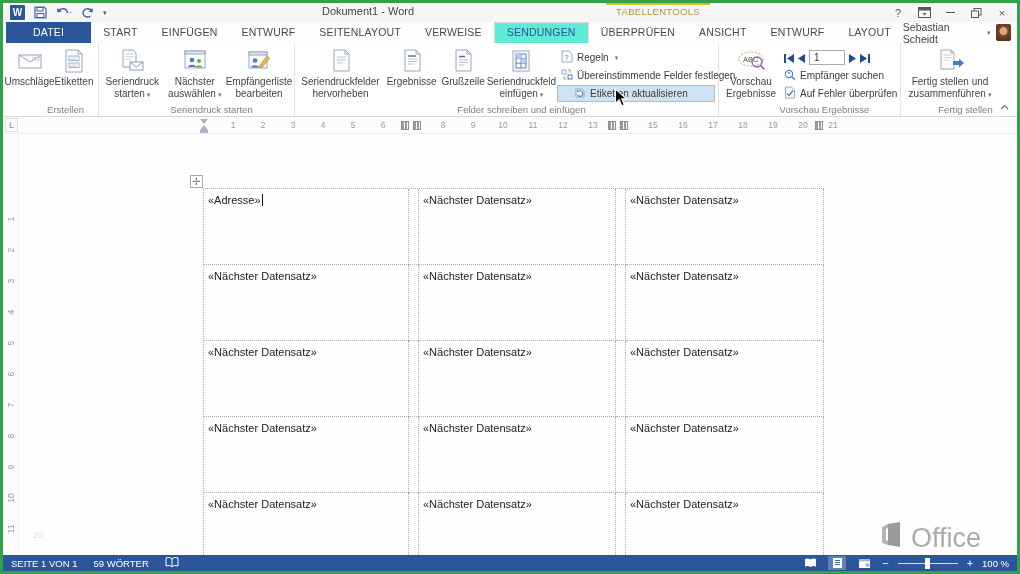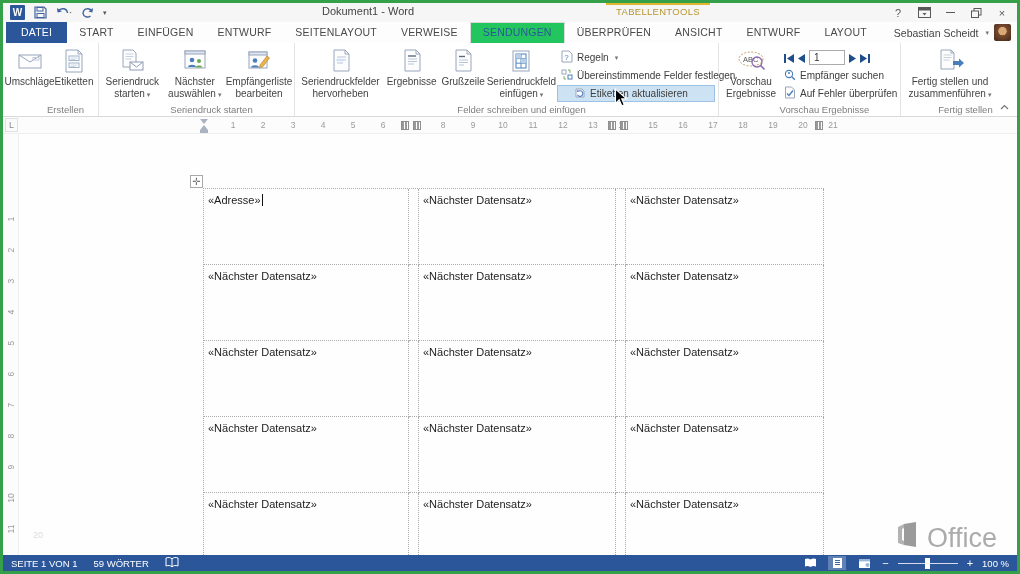--- a/index.html
+++ b/index.html
@@ -15,22 +15,22 @@
   .qat-caret { font-size:7px; color:#555; }
   .doc-title { position:absolute; left:270px; top:2px; width:190px; text-align:center; font-size:11px; color:#444; }
   .contextual { position:absolute; left:603px; top:3px; width:104px; text-align:center; font-size:9.5px; color:#b6952f; letter-spacing:.3px; }
   .win-controls { position:absolute; right:4px; top:0; height:19px; display:flex; align-items:center; gap:4px; }
   .win-btn { width:22px; height:17px; display:flex; align-items:center; justify-content:center; color:#585858; font-size:11px; }
   .min-bar { width:9px; height:1.5px; background:#585858; }
 
   
   .tabrow { position:absolute; left:0; top:19px; right:0; height:21px; background:#fdfdfd; display:flex; align-items:flex-end; padding-left:3px; font-size:10.5px; }
   .tab { padding:0 12px; height:21px; line-height:21px; color:#494949; letter-spacing:.2px; white-space:nowrap; }
-  .tab-file { background:#2b579a; color:#fff; padding:0 15px; }
-  .tab-active { color:#2b579a; background:#22c55e; border:1px solid #dadada; border-bottom:none; line-height:19px; }
+  .tab-file { background:#2b579a; color:#fff; padding:0 27px; }
+  .tab-active { color:#2b579a; background:#5eead4; border:1px solid #dadada; border-bottom:none; line-height:19px; }
   .user-block { margin-left:auto; display:flex; align-items:center; gap:5px; padding-right:6px; height:21px; }
   .user-name { font-size:10.5px; color:#444; }
   .avatar { width:17px; height:17px; border-radius:2px; background:radial-gradient(circle at 50% 42%, #d9a877 30%, #7a4a2e 34%, #4e2f1d 85%); }
 
   
   .ribbon { position:absolute; left:0; top:40px; right:0; height:74px; background:#fff; border-bottom:1px solid #d9d9d9; display:flex; }
   .rgroup { position:relative; border-right:1px solid #e4e4e4; padding:3px 3px 13px 3px; display:flex; align-items:flex-start; }
   .rgroup-label { position:absolute; bottom:1px; left:0; right:0; text-align:center; font-size:9.5px; color:#7d7d7d; white-space:nowrap;padding-left:29px; }
   .bigbtn { display:flex; flex-direction:column; align-items:center; text-align:center; padding-top:2px;justify-content:space-between; }
   .bigbtn .lbl { margin-top:2px; font-size:10px; line-height:11.5px; color:#444; }
@@ -54,21 +54,21 @@
   .indent-box { position:absolute; left:197px; top:13px; width:8px; height:3px; background:#a9b3c2; }
   .vruler { position:absolute; left:0; top:131px; width:16px; height:424px; background:#fcfcfc; border-right:1px solid #f0f0f0; }
   .vruler span { position:absolute; left:1px; width:13px; text-align:center; font-size:8.5px; color:#9a9a9a; transform:rotate(-90deg); }
 
   
   .docarea { position:absolute; left:16px; top:131px; right:0; bottom:16px; background:#fefefe; overflow:hidden; }
   .move-handle { position:absolute; left:171px; top:41px; width:13px; height:13px; border:1px solid #a8a8a8; background:#fff; color:#777; font-size:10px; line-height:11px; text-align:center; }
   .lbltable { position:absolute; left:184px; top:54px; display:grid; grid-template-columns:205px 10px 197px 10px 198px; grid-auto-rows:76px; border-top:1px dotted #ababab; border-left:1px dotted #ababab; }
   .cell, .gapcell { border-right:1px dotted #ababab; border-bottom:1px dotted #ababab; font-size:11px; color:#1c1c1c; padding:5px 0 0 4px; }
   .ibeam { display:inline-block; width:1px; height:12px; background:#111; vertical-align:-2px; margin-left:1px; }
-  .watermark { position:absolute; right:20px; top:387px; display:flex; align-items:center; gap:7px; color:#ababab; font-size:27px; }
+  .watermark { position:absolute; right:36px; top:387px; display:flex; align-items:center; gap:7px; color:#ababab; font-size:27px; }
   .corner-note { position:absolute; left:14px; top:396px; font-size:9px; color:#dcdcdc; }
 
   
   .statusbar { position:absolute; left:0; right:0; bottom:0; height:16px; background:#2b579a; color:#fff; display:flex; align-items:center; font-size:9.5px; padding:0 8px; gap:16px; }
   .sb-right { margin-left:auto; display:flex; align-items:center; gap:9px; }
   .viewbtn { display:flex; align-items:center; justify-content:center; width:18px; height:14px; }
   .viewbtn.sel { background:rgba(255,255,255,.25); }
   .zoom-track { position:relative; width:60px; height:1px; background:rgba(255,255,255,.8); }
   .zoom-thumb { position:absolute; left:27px; top:-5px; width:5px; height:11px; background:#fff; }
   .zoom-sign { font-size:11px; line-height:11px; }

